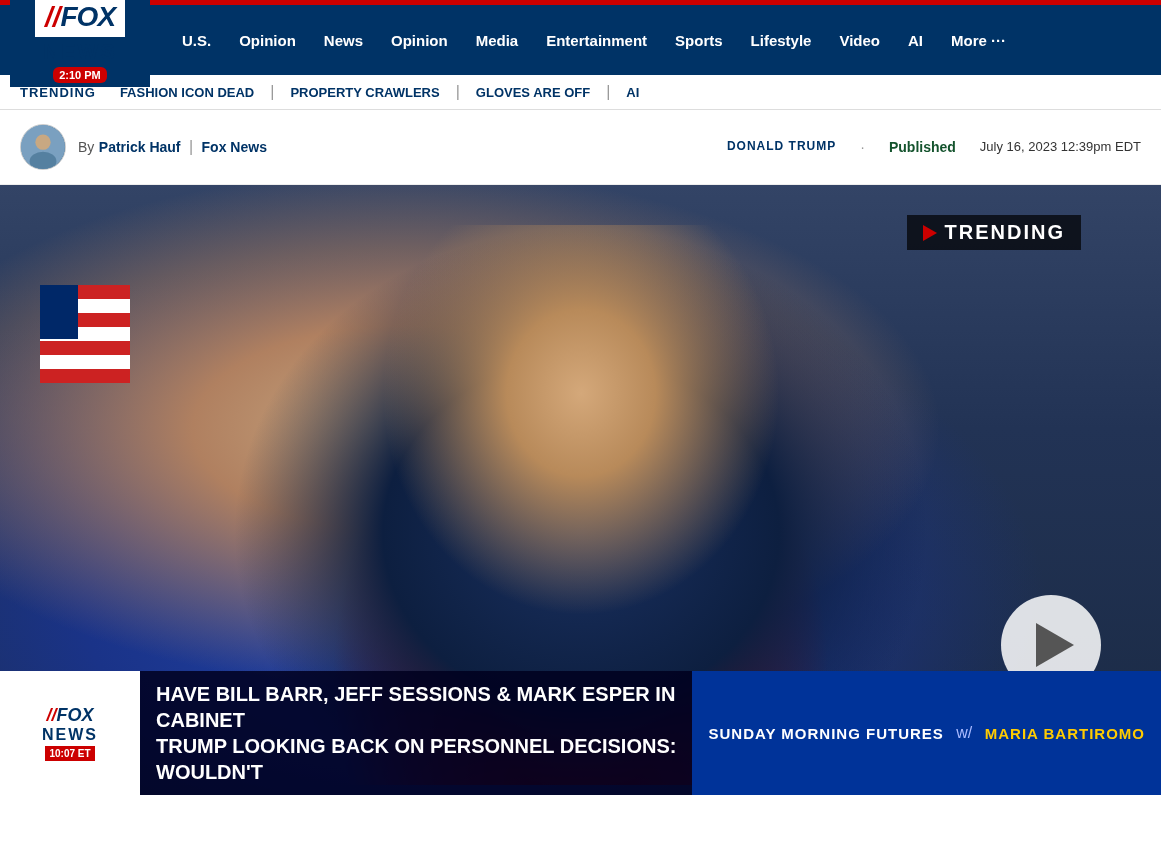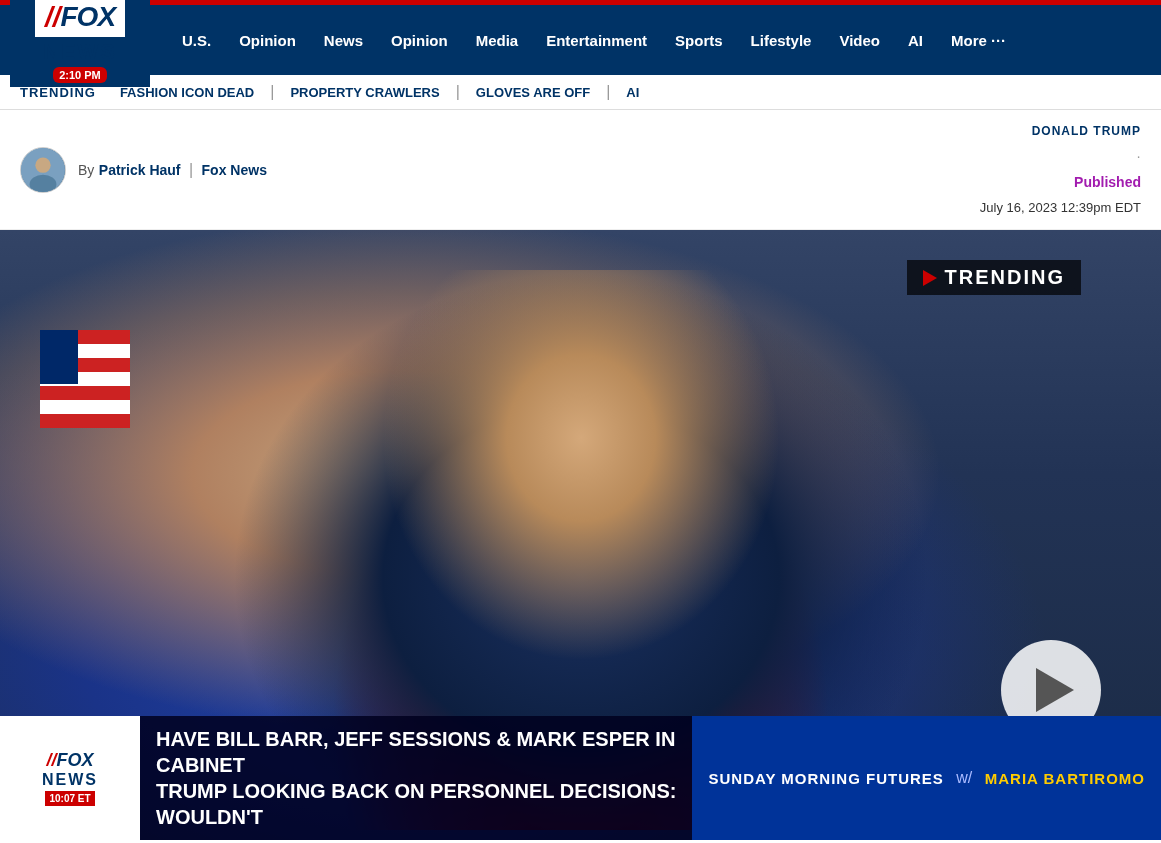--- a/index.html
+++ b/index.html
@@ -146,35 +146,34 @@
       text-decoration: none;
     }
     .pipe { color: #999; margin: 0 4px; }
     .outlet-name {
       color: #003366;
       font-weight: 600;
       font-size: 14px;
     }
     .author-right {
       display: flex;
-      align-items: flex-end;
-      gap: 10px;
+      align-items: flex-start;
+      gap: 24px;
       font-size: 14px;
-      flex-direction: column;
     }
     .tag-label {
       color: #003366;
       font-weight: 700;
       font-size: 12px;
       text-transform: uppercase;
       letter-spacing: 1px;
     }
     .dot-sep { color: #999; }
     .pub-label {
-      color: #a21caf;
+      color: #14532d;
       font-weight: 600;
     }
     .pub-date {
       color: #333;
       font-size: 13px;
     }
 
     
     .main-video {
       width: 100%;

